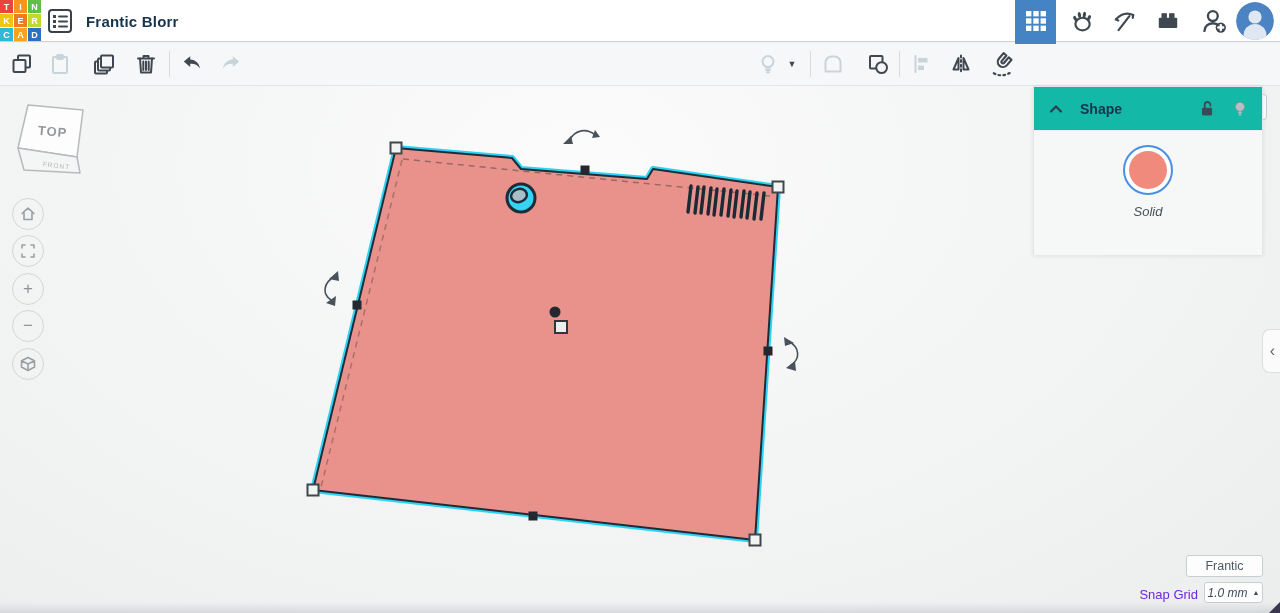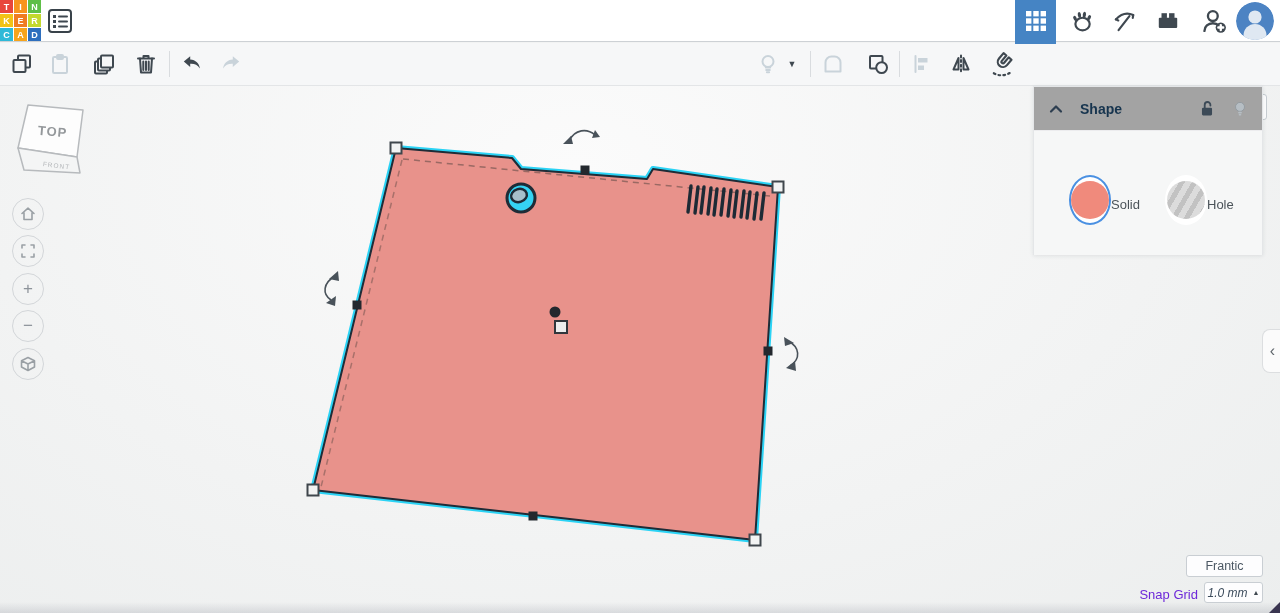--- a/index.html
+++ b/index.html
@@ -36,26 +36,26 @@
   .stg  { fill:none; stroke:#9aa0a5; stroke-width:1.6; stroke-linecap:round; stroke-linejoin:round; }
   
   .canvas-bg { position:absolute; left:0; top:86px; width:1280px; height:527px;
     background: radial-gradient(ellipse at 45% 15%, #fbfbfb 0%, #f2f3f3 60%, #eceeee 100%); }
   .canvas-svg { position:absolute; left:0; top:86px; z-index:5; }
   
   .viewcube { position:absolute; left:10px; top:98px; z-index:8; }
   .navbtn { position:absolute; left:12px; width:32px; height:32px; border:1.5px solid #d3d6d9; border-radius:50%; display:flex; align-items:center; justify-content:center; color:#8d939a; font-size:17px; z-index:8; background:transparent; }
   
   .panel { position:absolute; left:1033px; top:86px; width:230px; height:169px; background:#fff; border:1px solid #e4e6e8; box-shadow:0 1px 4px rgba(40,50,60,.10); z-index:25; }
-  .panel-h { position:relative; height:44px; display:flex; align-items:center; border-bottom:1px solid #ececee; background:#a3a3a3; }
+  .panel-h { position:relative; height:44px; display:flex; align-items:center; border-bottom:1px solid #ececee; background:#14b8a6; }
   .panel-h .chev { width:20px; height:20px; margin-left:12px; display:flex; align-items:center; justify-content:center; }
   .panel-title { margin-left:14px; font-size:14px; font-weight:bold; color:#16344e; }
   .panel-hicons { margin-left:auto; display:flex; align-items:center; gap:12px; margin-right:12px; }
   .panel-b { height:124px; background:#f6f7f7; display:flex; justify-content:center; gap:34px; padding-top:14px; }
-  .opt { display:flex; flex-direction:row; align-items:center; width:62px; }
+  .opt { display:flex; flex-direction:column; align-items:center; width:62px;font-style:italic; }
   .swatch-ring { width:50px; height:50px; border-radius:50%; background:#fff; border:2px solid transparent; display:flex; align-items:center; justify-content:center; }
   .swatch-ring.sel { border-color:#4a90e2; }
   .swatch { width:38px; height:38px; border-radius:50%; }
   .swatch.hole { background:repeating-linear-gradient(120deg,#c2c2c2 0 5px,#dcdcdc 5px 11px); }
   .opt-label { margin-top:9px; font-size:13px; color:#4b5359; }
   
   .collapse-tab { position:absolute; left:1262px; top:329px; width:20px; height:44px; background:#fbfbfb; border:1px solid #dcdee0; border-right:none; border-radius:8px 0 0 8px; display:flex; align-items:center; justify-content:center; color:#5f666c; font-size:16px; z-index:9; }
   
   .settings-btn { position:absolute; left:1186px; top:555px; width:77px; height:22px; border:1px solid #c9ced3; border-radius:3px; background:#fdfdfe; font-size:12.5px; color:#4c5864; display:flex; align-items:center; justify-content:center; z-index:9; }
   .snap-label { position:absolute; left:1108px; top:587px; width:90px; text-align:right; font-size:13px; color:#6d28d9; z-index:9; }
@@ -83,20 +83,21 @@
   <div class="list-btn">
     <svg width="28" height="28" viewBox="0 0 28 28">
       <rect x="3" y="3" width="22" height="22" rx="3" fill="#fff" stroke="#39424a" stroke-width="2"></rect>
       <rect x="7" y="8" width="3" height="3" class="fl"></rect>
         <rect x="7" y="13" width="3" height="3" class="fl"></rect>
         <rect x="7" y="18" width="3" height="3" class="fl"></rect>
       <path class="st" d="M13 9.5 h8 M13 14.5 h8 M13 19.5 h8" stroke-width="2"></path>
     </svg>
   </div>
 
+  <div class="doc-title">Frantic Blorr</div>
 
   <div class="tbtn grid-btn">
     <svg width="22" height="22" viewBox="0 0 22 22">
       <g fill="#fff">
         <rect x="1" y="1" width="5.4" height="5.4"></rect>
           <rect x="8.3" y="1" width="5.4" height="5.4"></rect>
           <rect x="15.6" y="1" width="5.4" height="5.4"></rect>
         <rect x="1" y="8.3" width="5.4" height="5.4"></rect>
           <rect x="8.3" y="8.3" width="5.4" height="5.4"></rect>
           <rect x="15.6" y="8.3" width="5.4" height="5.4"></rect>
@@ -364,26 +365,20 @@
       </svg>
     </div>
   </div>
   <div class="panel-b">
     <div class="opt">
       <div class="swatch-ring sel">
         <div class="swatch" style="background: rgb(240, 138, 124);"></div>
       </div>
       <div class="opt-label">Solid</div>
     </div>
-    <div class="opt">
-      <div class="swatch-ring">
-        <div class="swatch hole"></div>
-      </div>
-      <div class="opt-label">Hole</div>
-    </div>
   </div>
 </div>
 
 <div class="collapse-tab">
   <span>‹</span>
 </div>
 
 <div class="settings-btn">Frantic</div>
 <div class="snap-label">Snap Grid</div>
 <div class="snap-select">

